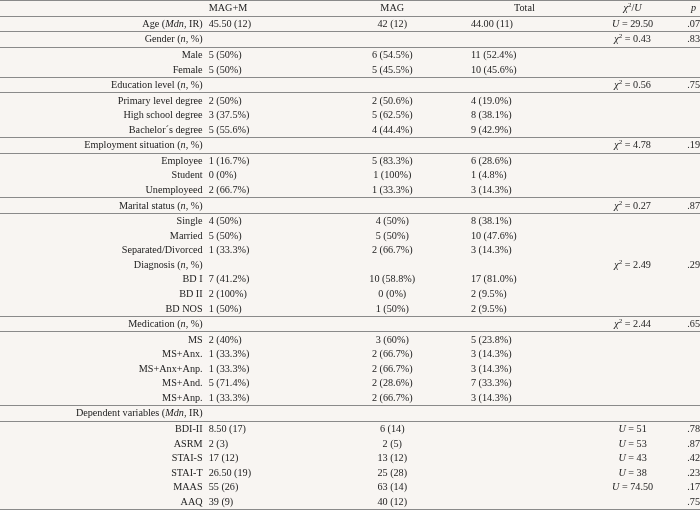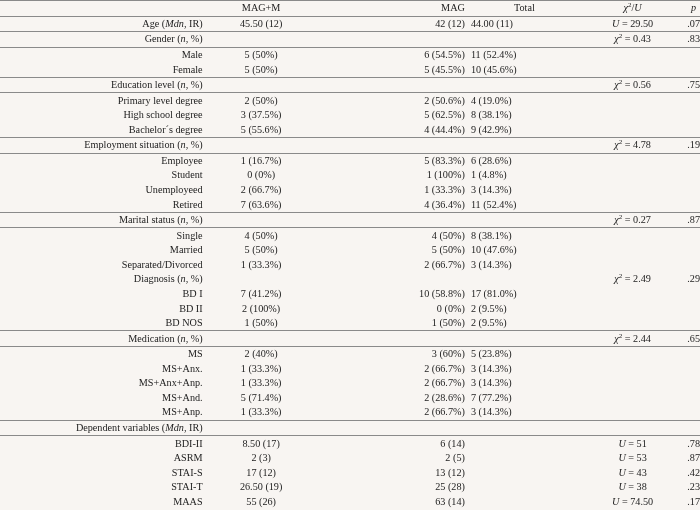--- a/index.html
+++ b/index.html
@@ -3,22 +3,22 @@
 <meta charset="utf-8">
 <style>
   html, body { margin:0; padding:0; }
   body { width:700px; height:510px; background:#f8f5f2; font-family:"DejaVu Serif", serif; color:#222; overflow:hidden; }
   table { border-collapse:collapse; width:700px; font-size:10.2px; font-family:"Liberation Serif", serif; }
   td, th { height:14.57px; padding:0 0 0 6px; line-height:14px; white-space:nowrap; font-weight:normal; }
   tr.top td, tr.top th { border-top:1px solid #8a8a8a; }
   tr.line td { border-top:1px solid #8a8a8a; }
   tr.bottom td { border-bottom:1px solid #8a8a8a; }
   .c1 { width:200px; text-align:right; }
-  .c2 { width:108px; text-align:center; }
-  .c3 { width:150px; text-align:right; }
+  .c2 { width:108px; text-align:left; }
+  .c3 { width:150px; text-align:center; }
   .c4 { width:110px; }
   .c5 { width:100px; text-align:center; }
   .c6 { text-align:center; }
   th.c5 i, th .it { font-style:italic; }
   .it { font-style:italic; }
   sup { font-size:7px; line-height:0; }
 </style>
 </head>
 <body>
 
@@ -123,28 +123,20 @@
         <td class="c6"></td>
       </tr>
       <tr>
         <td class="c1">Unemployeed</td>
         <td class="c2">2 (66.7%)</td>
         <td class="c3">1 (33.3%)</td>
         <td class="c4">3 (14.3%)</td>
         <td class="c5"><span class="it"></span><sup></sup><span></span></td>
         <td class="c6"></td>
       </tr>
-      <tr>
-        <td class="c1">Retired</td>
-        <td class="c2">7 (63.6%)</td>
-        <td class="c3">4 (36.4%)</td>
-        <td class="c4">11 (52.4%)</td>
-        <td class="c5"><span class="it"></span><sup></sup><span></span></td>
-        <td class="c6"></td>
-      </tr>
       <tr class="line">
         <td class="c1"><span>Marital status (</span><span class="it">n</span><span>, %)</span></td>
         <td class="c2"></td>
         <td class="c3"></td>
         <td class="c4"></td>
         <td class="c5"><span class="it">χ</span><sup>2</sup><span> = 0.27</span></td>
         <td class="c6">.87</td>
       </tr>
       <tr class=" line">
         <td class="c1">Single</td>
@@ -231,21 +223,21 @@
         <td class="c2">1 (33.3%)</td>
         <td class="c3">2 (66.7%)</td>
         <td class="c4">3 (14.3%)</td>
         <td class="c5"><span class="it"></span><sup></sup><span></span></td>
         <td class="c6"></td>
       </tr>
       <tr>
         <td class="c1">MS+And.</td>
         <td class="c2">5 (71.4%)</td>
         <td class="c3">2 (28.6%)</td>
-        <td class="c4">7 (77.2%)</td>
+        <td class="c4">7 (33.3%)</td>
         <td class="c5"><span class="it"></span><sup></sup><span></span></td>
         <td class="c6"></td>
       </tr>
       <tr>
         <td class="c1">MS+Anp.</td>
         <td class="c2">1 (33.3%)</td>
         <td class="c3">2 (66.7%)</td>
         <td class="c4">3 (14.3%)</td>
         <td class="c5"><span class="it"></span><sup></sup><span></span></td>
         <td class="c6"></td>

